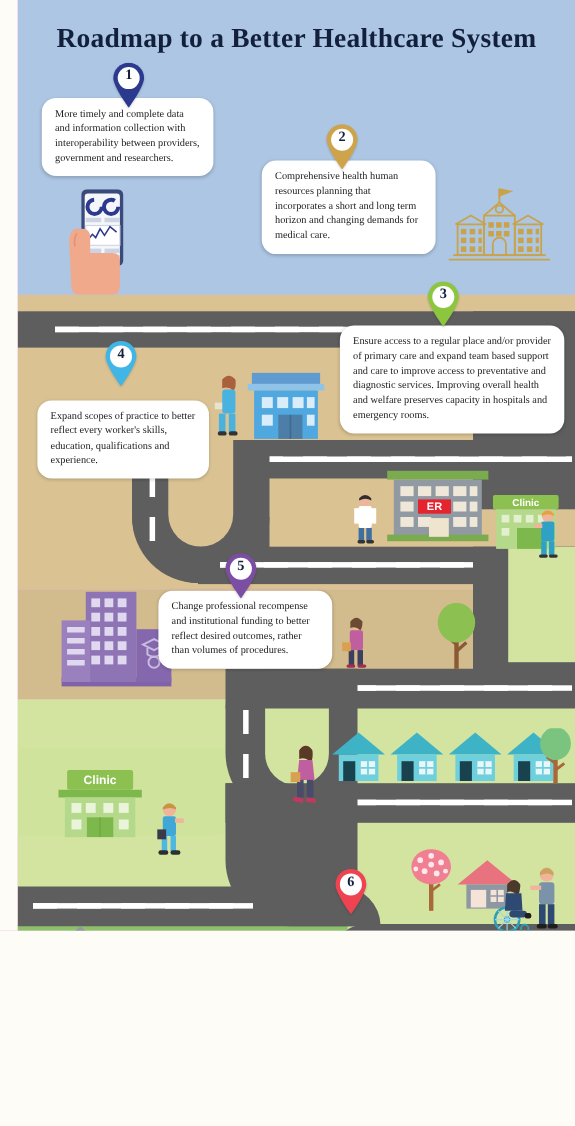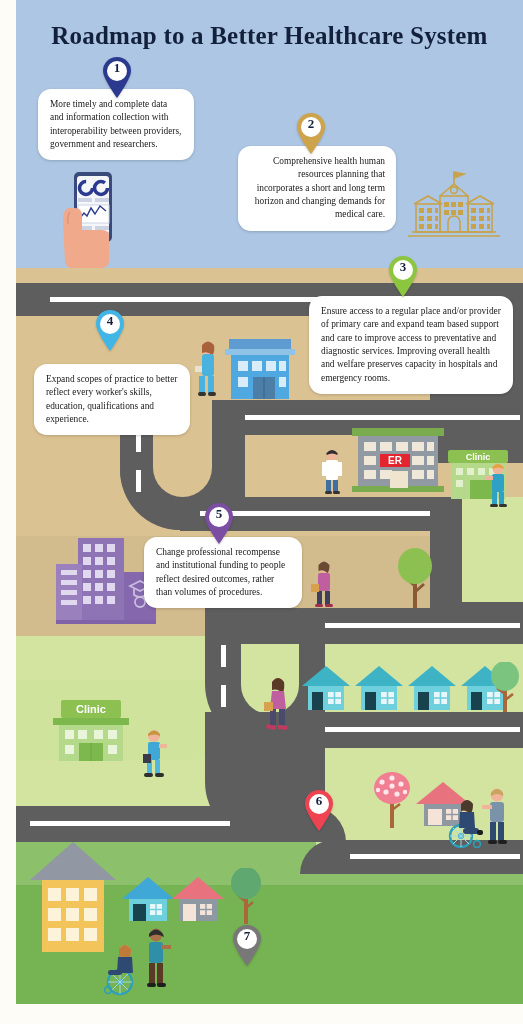--- a/index.html
+++ b/index.html
@@ -3,21 +3,21 @@
 <meta charset="utf-8">
 <title>Roadmap to a Better Healthcare System</title>
 <style>
   * { box-sizing: border-box; margin:0; padding:0; }
   html,body{ background:#fdfcf6; }
   body{
     font-family:"Liberation Serif", serif;
     width:523px; height:1024px; position:relative; overflow:hidden;
   }
   #canvas{
-    position:absolute; left:0; top:0; width:523px; height:1004px;
+    position:absolute; left:0; top:0; width:523px; height:846px;
     background:#f0abfc; overflow:hidden;
   }
   
   .band{ position:absolute; left:16px; width:507px; }
   .band-sky   { top:0;    height:268px; background:#adc6e3; }
   .band-tan   { top:268px; height:268px; background:#dbc292; }
   .band-tan2  { top:536px; height:100px; background:#d2bb8d; }
   .band-lgreen{ top:636px; height:225px; background:#d2e4a0; }
   .band-green { top:861px; height:163px; background:#76b353; }
   .left-strip{ position:absolute; left:0; top:0; width:16px; height:1024px; background:#fdfcf6; }
@@ -512,21 +512,21 @@
     <span>More timely and complete data and information collection with interoperability between providers, government and researchers.</span>
   </div>
 
   <div class="pin" style="left:296px; top:113px;">
     <svg viewBox="0 0 30 41">
         <path d="M15 41 C15 41 29 22 29 14 A14 14 0 1 0 1 14 C1 22 15 41 15 41 Z" fill="#cda34c"></path>
         <circle cx="15" cy="14" r="10" fill="#fff"></circle>
       </svg>
     <div class="num">2</div>
   </div>
-  <div class="card" style="left:238px; top:146px; width:158px;text-align:right;">
+  <div class="card" style="left:238px; top:146px; width:158px;">
     <span>Comprehensive health human resources planning that incorporates a short and long term horizon and changing demands for medical care.</span>
   </div>
 
   <div class="pin" style="left:388px; top:256px;">
     <svg viewBox="0 0 30 41">
         <path d="M15 41 C15 41 29 22 29 14 A14 14 0 1 0 1 14 C1 22 15 41 15 41 Z" fill="#8cc63f"></path>
         <circle cx="15" cy="14" r="10" fill="#fff"></circle>
       </svg>
     <div class="num">3</div>
   </div>
@@ -546,21 +546,21 @@
   </div>
 
   <div class="pin" style="left:204px; top:503px;">
     <svg viewBox="0 0 30 41">
         <path d="M15 41 C15 41 29 22 29 14 A14 14 0 1 0 1 14 C1 22 15 41 15 41 Z" fill="#7b4ea3"></path>
         <circle cx="15" cy="14" r="10" fill="#fff"></circle>
       </svg>
     <div class="num">5</div>
   </div>
   <div class="card" style="left:144px; top:537px; width:158px;">
-    <span>Change professional recompense and institutional funding to people reflect desired outcomes, rather than volumes of procedures.</span>
+    <span>Change professional recompense and institutional funding to better reflect desired outcomes, rather than volumes of procedures.</span>
   </div>
 
   <div class="pin" style="left:304px; top:790px;">
     <svg viewBox="0 0 30 41">
         <path d="M15 41 C15 41 29 22 29 14 A14 14 0 1 0 1 14 C1 22 15 41 15 41 Z" fill="#ef4352"></path>
         <circle cx="15" cy="14" r="10" fill="#fff"></circle>
       </svg>
     <div class="num">6</div>
   </div>
 

